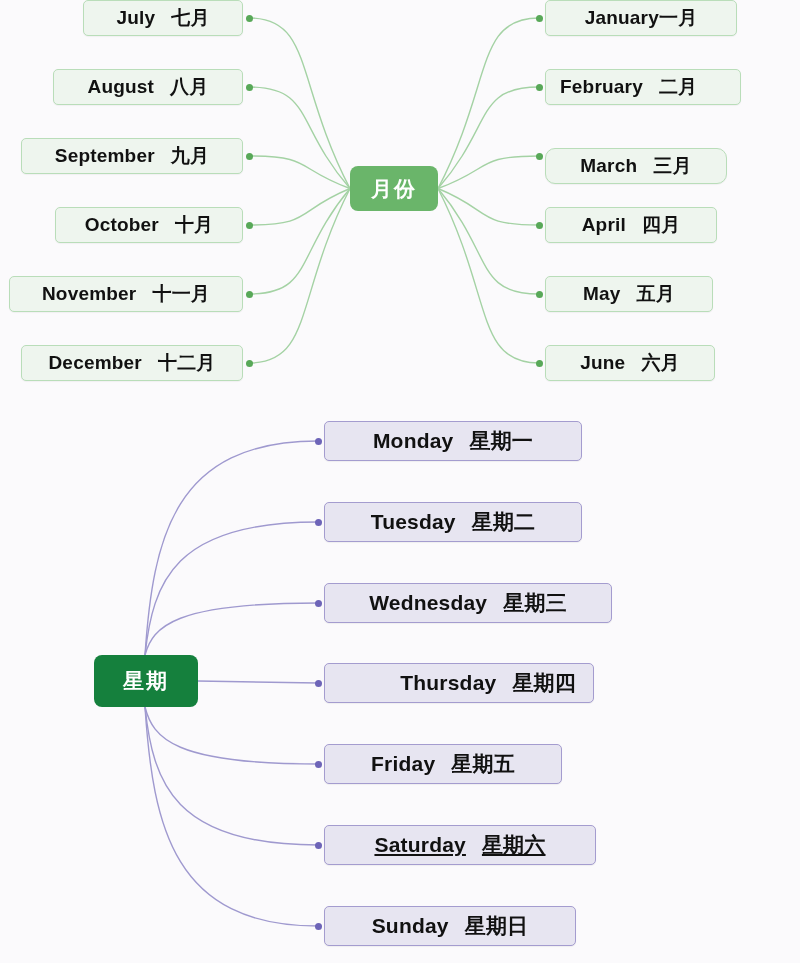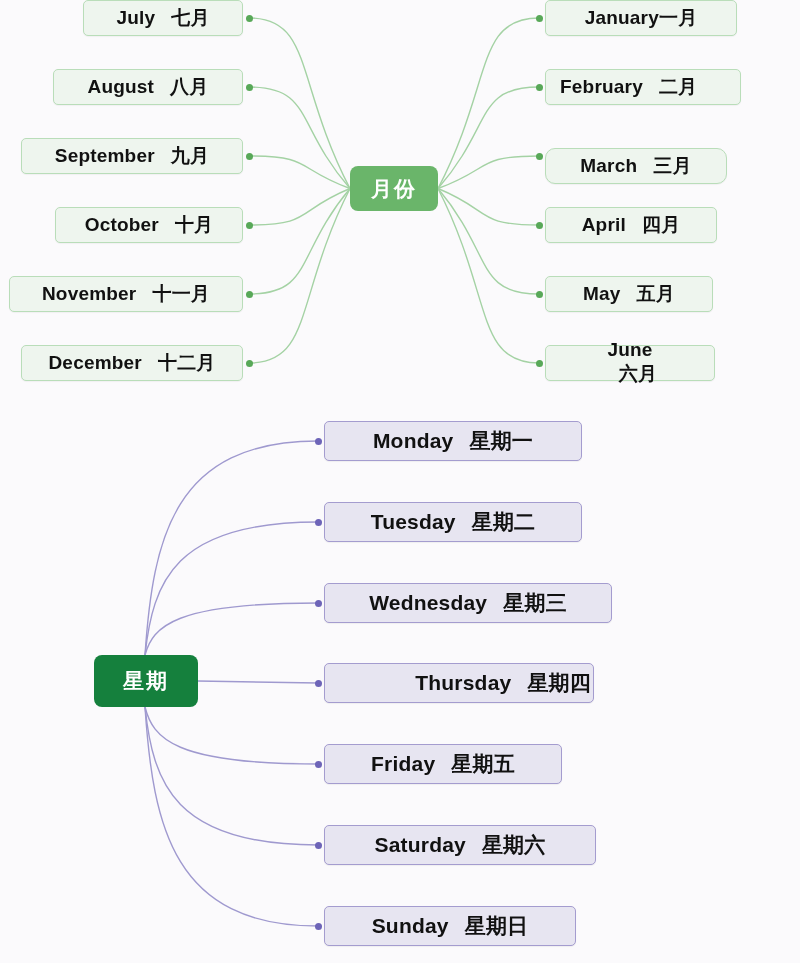--- a/index.html
+++ b/index.html
@@ -50,21 +50,21 @@
     box-shadow: 0 1px 1px rgba(0,0,0,0.045);
   }
 
   
   .leaf-purple {
     background: #e7e5f1;
     border: 1px solid #a49ccf;
     color: #111111;
     font-size: 21px;
     height: 40px;
-    padding: 0 2px;
+    padding: 0 17px;
     box-shadow: 0 1px 1px rgba(0,0,0,0.05);
   }
 
   
   .root {
     border-radius: 8px;
     color: #ffffff;
     justify-content: center;
     font-size: 21px;
     letter-spacing: 2px;
@@ -160,21 +160,21 @@
         <span class="lbl-zh" style="margin-left: 16px;">三月</span>
       </div>
       <div class="node leaf-green" style="top: 207px; width: 172px; left: 545px; justify-content: center;">
         <span class="lbl-en">April</span>
         <span class="lbl-zh" style="margin-left: 16px;">四月</span>
       </div>
       <div class="node leaf-green" style="top: 276px; width: 168px; left: 545px; justify-content: center;">
         <span class="lbl-en">May</span>
         <span class="lbl-zh" style="margin-left: 16px;">五月</span>
       </div>
-      <div class="node leaf-green" style="top: 345px; width: 170px; left: 545px; justify-content: center; flex-direction: column;">
+      <div class="node leaf-green" style="top: 345px; width: 170px; left: 545px; justify-content: center;">
         <span class="lbl-en">June</span>
         <span class="lbl-zh" style="margin-left: 16px;">六月</span>
       </div>
       <div class="node root root-green" style="left: 350px; top: 166px; width: 88px; height: 45px;">
         <span>月份</span>
       </div>
       <div class="dot dot-purple" style="left: 314.5px; top: 437.5px;"></div>
       <div class="dot dot-purple" style="left: 314.5px; top: 518.5px;"></div>
       <div class="dot dot-purple" style="left: 314.5px; top: 599.5px;"></div>
       <div class="dot dot-purple" style="left: 314.5px; top: 679.5px;"></div>
@@ -194,21 +194,21 @@
         <span class="lbl-zh" style="margin-left: 16px;">星期三</span>
       </div>
       <div class="node leaf-purple" style="top: 663px; width: 270px; left: 324px; justify-content: flex-end;">
         <span class="lbl-en">Thursday</span>
         <span class="lbl-zh" style="margin-left: 16px;">星期四</span>
       </div>
       <div class="node leaf-purple" style="top: 744px; width: 238px; left: 324px; justify-content: center;">
         <span class="lbl-en">Friday</span>
         <span class="lbl-zh" style="margin-left: 16px;">星期五</span>
       </div>
-      <div class="node leaf-purple" style="top: 825px; width: 272px; left: 324px; justify-content: center;">
+      <div class="node leaf-purple" style="top: 825px; width: 272px; left: 324px; justify-content: center; text-decoration: underline;">
         <span class="lbl-en">Saturday</span>
         <span class="lbl-zh" style="margin-left: 16px;">星期六</span>
       </div>
       <div class="node leaf-purple" style="top: 906px; width: 252px; left: 324px; justify-content: center;">
         <span class="lbl-en">Sunday</span>
         <span class="lbl-zh" style="margin-left: 16px;">星期日</span>
       </div>
       <div class="node root root-purple" style="left: 94px; top: 655px; width: 104px; height: 52px;">
         <span>星期</span>
       </div>

